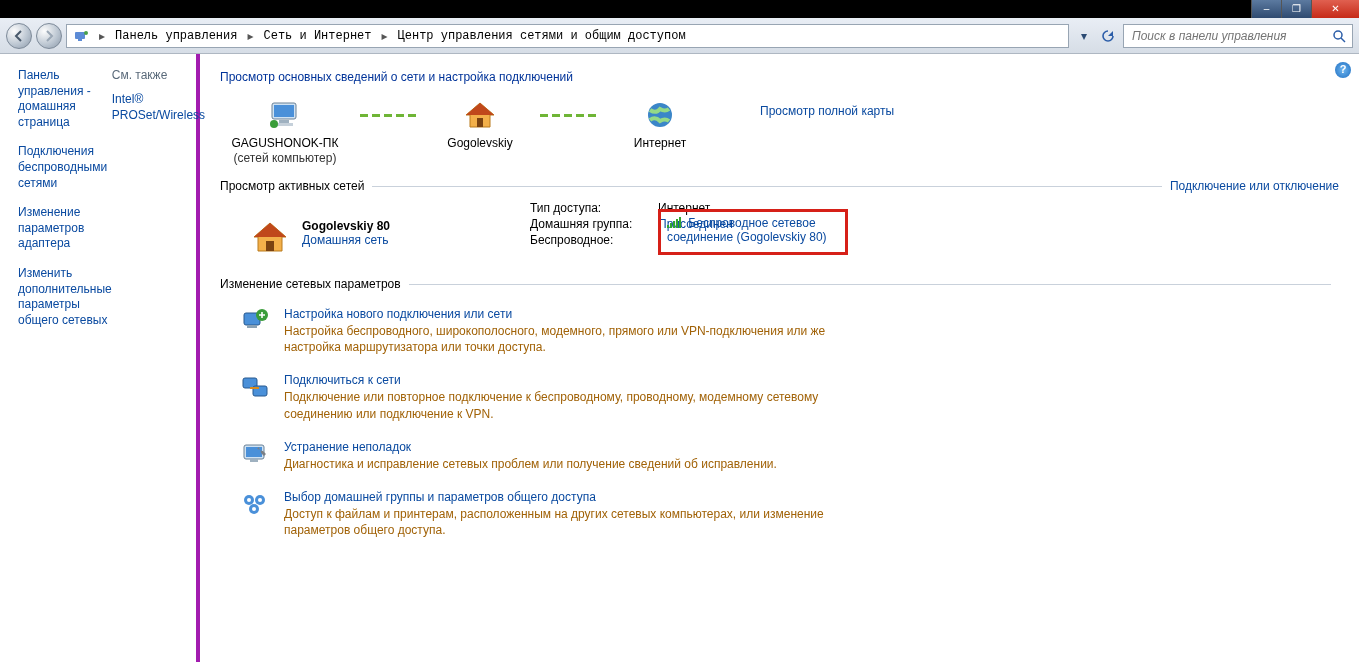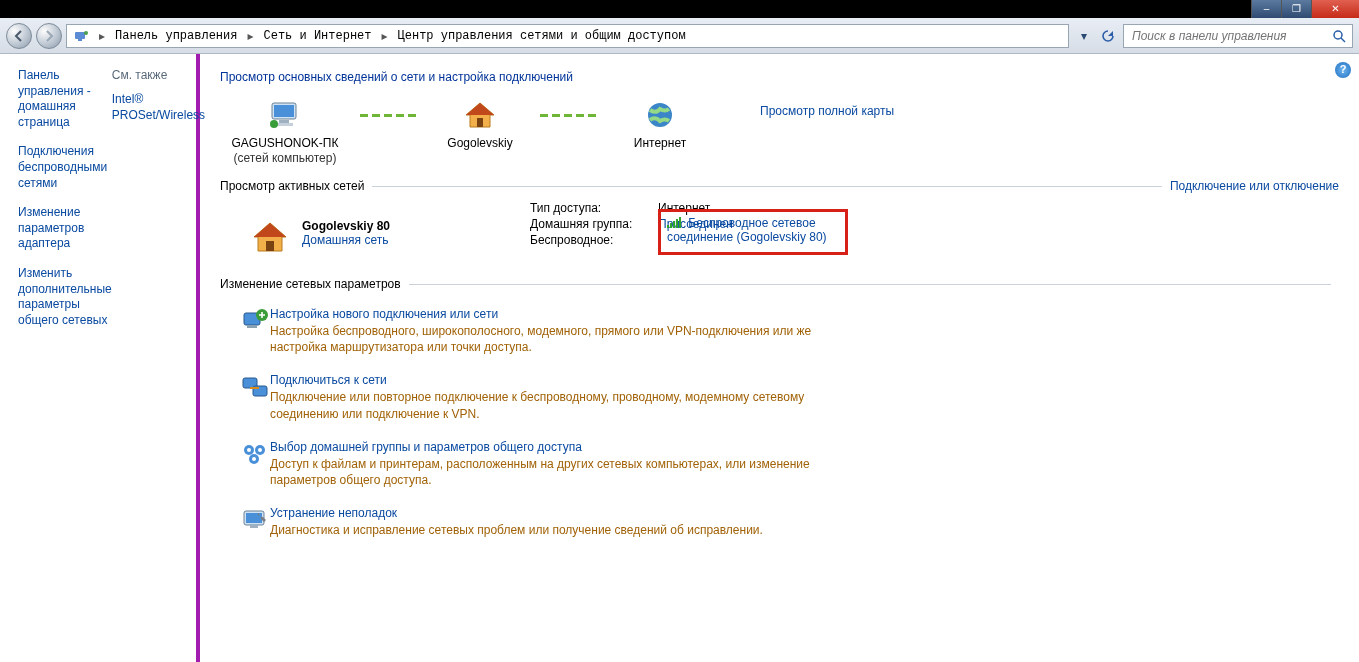--- a/index.html
+++ b/index.html
@@ -116,21 +116,21 @@
     display:inline-flex; align-items:flex-end; gap:1px; height:12px; margin-right:4px; vertical-align:-1px;
   }
   .signal span { width:2px; background:#2fa52f; }
   .signal span:nth-child(1){height:3px}
   .signal span:nth-child(2){height:5px}
   .signal span:nth-child(3){height:7px}
   .signal span:nth-child(4){height:9px}
   .signal span:nth-child(5){height:11px}
   
   .tasks { margin-top:6px; }
-  .task { display:flex; padding:8px 0 10px 20px; align-items:flex-start; max-width:640px;}
+  .task { display:flex; gap:14px; padding:8px 0 10px 20px; align-items:flex-start; max-width:640px;}
   .task .ticon { width:30px; height:28px; display:flex; align-items:center; justify-content:center; flex:none; }
   .task .tbody .ttitle { color:#0a4aa0; margin-bottom:2px; }
   .task .tbody .tdesc { color:#a16207; line-height:1.35; }
   svg { display:block; }
 </style>
 </head>
 <body>
 
 <div class="titlebar">
   <div class="wincontrols">
@@ -324,44 +324,44 @@
         </div>
         <div class="tbody">
           <div class="ttitle link">Подключиться к сети</div>
           <div class="tdesc">Подключение или повторное подключение к беспроводному, проводному, модемному сетевому соединению или подключение к VPN.</div>
         </div>
       </div>
 
       <div class="task">
         <div class="ticon">
           <svg width="28" height="26">
+              <rect x="3" y="4" width="20" height="14" rx="2" fill="#cfe2f3" stroke="#6b8196"></rect>
+              <rect x="5" y="6" width="16" height="10" fill="#4a90d9"></rect>
+              <rect x="9" y="18" width="8" height="3" fill="#9fb1c0"></rect>
+              <path d="M18 6 a4 4 0 0 0 4 4 l3 3 -2 2 -3 -3 a4 4 0 0 0 -4 -4" fill="#7a7f85"></path>
+            </svg>
+        </div>
+        <div class="tbody">
+          <div class="ttitle link">Устранение неполадок</div>
+          <div class="tdesc">Диагностика и исправление сетевых проблем или получение сведений об исправлении.</div>
+        </div>
+      </div>
+
+      <div class="task">
+        <div class="ticon">
+          <svg width="28" height="26">
               <circle cx="8" cy="9" r="5" fill="#4a90d9"></circle>
               <circle cx="19" cy="9" r="5" fill="#4a90d9"></circle>
               <circle cx="13" cy="18" r="5" fill="#4a90d9"></circle>
               <circle cx="8" cy="9" r="2" fill="#fff"></circle>
               <circle cx="19" cy="9" r="2" fill="#fff"></circle>
               <circle cx="13" cy="18" r="2" fill="#fff"></circle>
             </svg>
         </div>
         <div class="tbody">
           <div class="ttitle link">Выбор домашней группы и параметров общего доступа</div>
           <div class="tdesc">Доступ к файлам и принтерам, расположенным на других сетевых компьютерах, или изменение параметров общего доступа.</div>
         </div>
       </div>
 
-      <div class="task">
-        <div class="ticon">
-          <svg width="28" height="26">
-              <rect x="3" y="4" width="20" height="14" rx="2" fill="#cfe2f3" stroke="#6b8196"></rect>
-              <rect x="5" y="6" width="16" height="10" fill="#4a90d9"></rect>
-              <rect x="9" y="18" width="8" height="3" fill="#9fb1c0"></rect>
-              <path d="M18 6 a4 4 0 0 0 4 4 l3 3 -2 2 -3 -3 a4 4 0 0 0 -4 -4" fill="#7a7f85"></path>
-            </svg>
-        </div>
-        <div class="tbody">
-          <div class="ttitle link">Устранение неполадок</div>
-          <div class="tdesc">Диагностика и исправление сетевых проблем или получение сведений об исправлении.</div>
-        </div>
-      </div>
-
     </div>
   </div>
 </div>
 
 </body></html>

